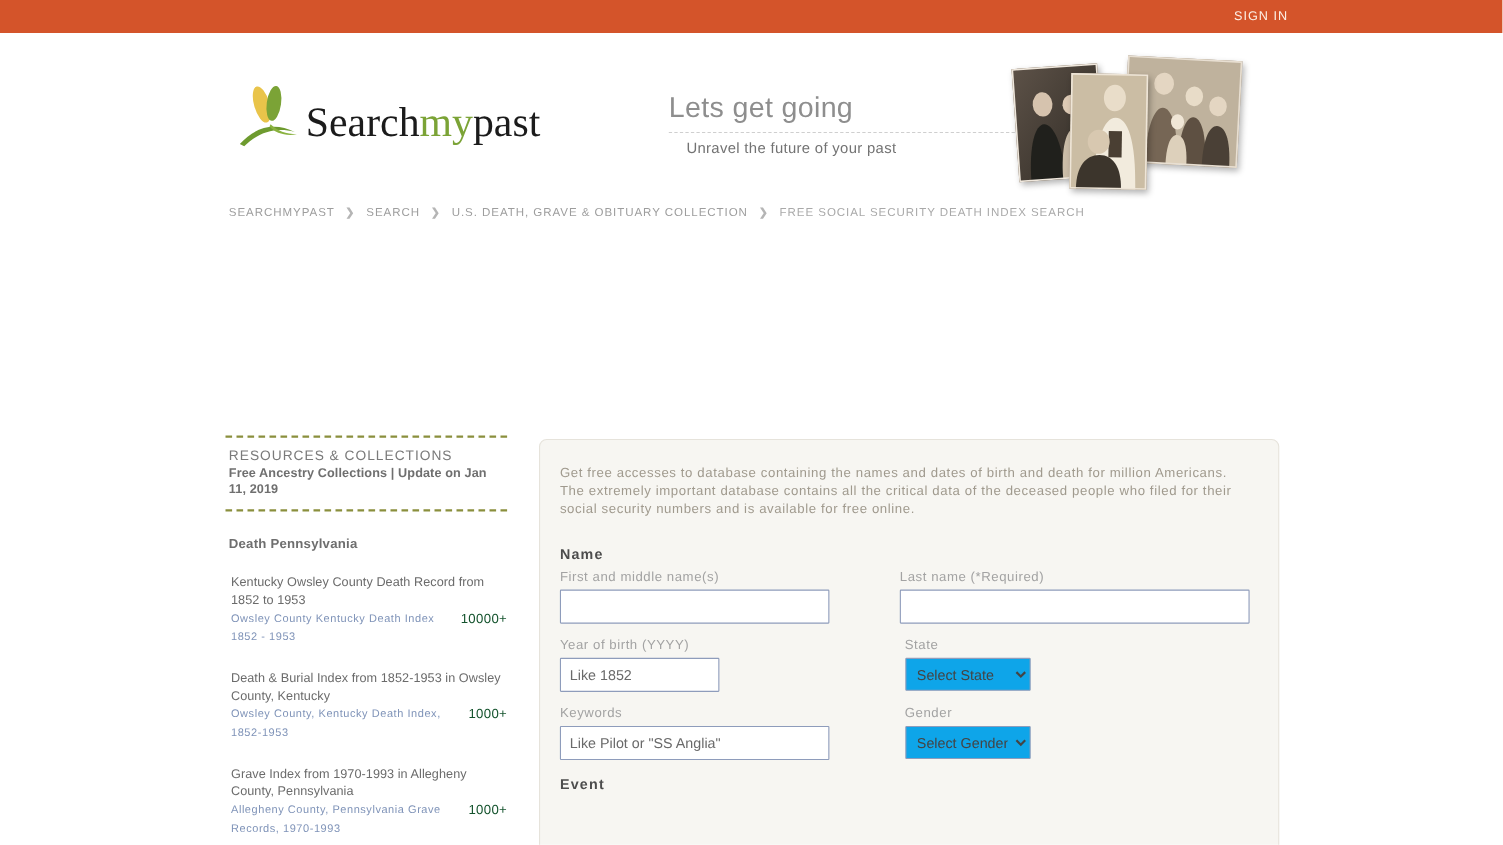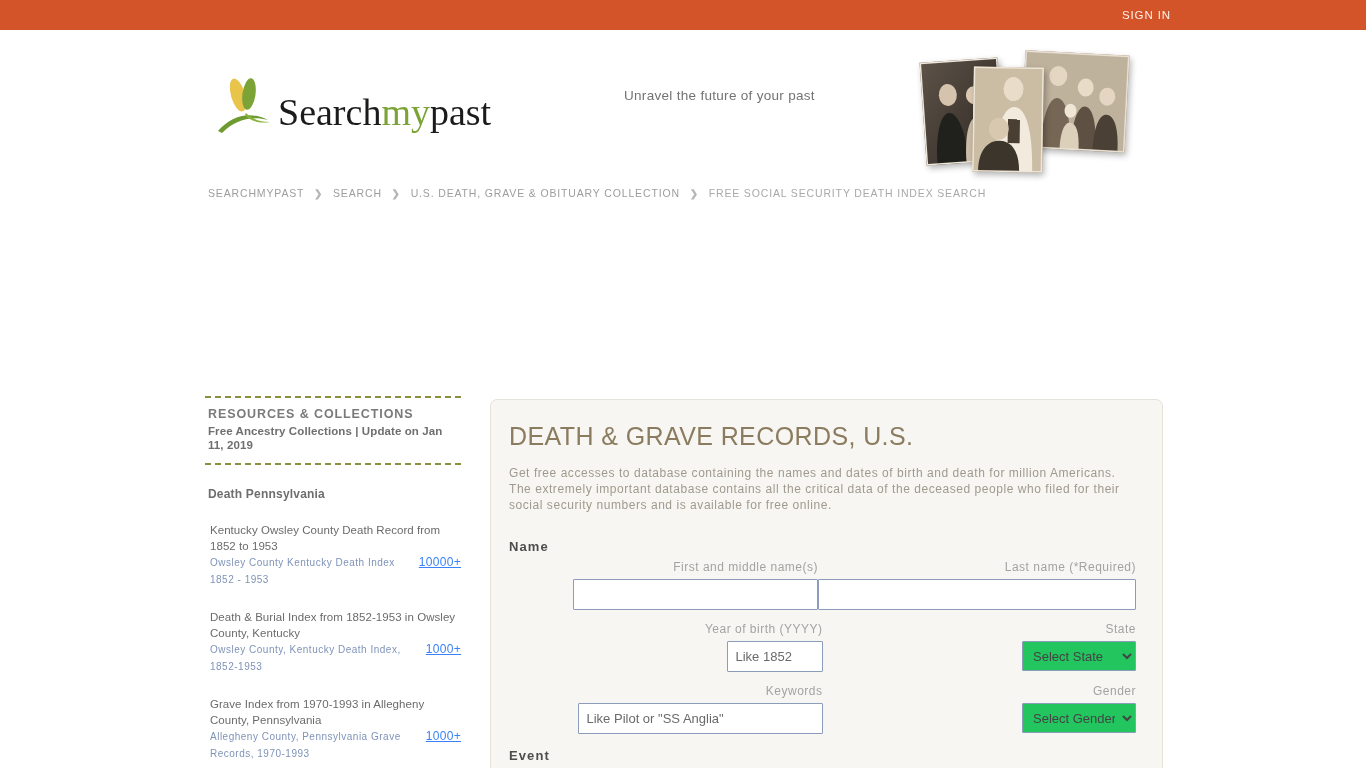--- a/index.html
+++ b/index.html
@@ -108,21 +108,21 @@
     position: absolute;
     left: 205px; top: 216px;
     width: 256px;
   }
   .side-head {
     border-top: 2px dashed #8a8f3d;
     border-bottom: 2px dashed #8a8f3d;
     padding: 9px 0 11px 3px;
   }
   .side-head .t1 {
-    font-size: 12.5px; font-weight: bold; color: #7a7a7a;
+    font-size: 12.5px; font-weight: normal; color: #7a7a7a;
     letter-spacing: 0.9px; margin-bottom: 3px;
   }
   .side-head .t2 {
     font-size: 11.5px; font-weight: bold; color: #6f6f6f;
     line-height: 14px; letter-spacing: 0.1px;
   }
   .side-section-title {
     margin-top: 22px; margin-left: 3px;
     font-size: 12px; font-weight: bold; color: #6e6e6e;
     letter-spacing: 0.2px;
@@ -132,22 +132,22 @@
     font-size: 11.5px; color: #6b6b6b; line-height: 15.5px;
     font-family: "Liberation Sans Narrow", "Liberation Sans", sans-serif;
     letter-spacing: 0.05px;
   }
   .coll-link-row { display: flex; align-items: flex-start; justify-content: space-between; }
   .coll-link {
     font-size: 10px; color: #7f93b8; line-height: 17px;
     letter-spacing: 0.5px; cursor: pointer; flex: 1; padding-right: 6px;
   }
   .coll-count {
-    font-size: 12px; color: #3b82f6; white-space: nowrap;
-    letter-spacing: 0.3px; padding-top: 1px; text-decoration: underline;
+    font-size: 12px; color: #14532d; white-space: nowrap;
+    letter-spacing: 0.3px; padding-top: 1px;
   }
 
   
   .panel {
     position: absolute;
     left: 490px; top: 219px;
     width: 673px; min-height: 560px;
     background: #f7f6f2;
     border: 1px solid #e6e3db;
     border-radius: 7px;
@@ -168,49 +168,49 @@
     line-height: 16px;
     letter-spacing: 0.55px;
     width: 626px;
     font-family: "Liberation Sans Narrow", "Liberation Sans", sans-serif;
   }
 
   .group-title {
     font-size: 13px; font-weight: bold; color: #4d4d4d;
     letter-spacing: 1.1px; margin-bottom: 6px;
   }
-  .fld { display: flex; flex-direction: column; align-items: flex-end; }
+  .fld { display: flex; flex-direction: column; }
 
   .fld label {
     font-size: 12px; color: #a3a3a3; letter-spacing: 0.5px;
     margin-bottom: 5px;
     font-family: "Liberation Sans Narrow", "Liberation Sans", sans-serif;
   }
   input[type="text"] {
     height: 31px;
     border: 1px solid #8e9cbb;
     background: #ffffff;
     font-size: 13px;
     color: #555;
     padding: 0 8px;
     border-radius: 1px;
     outline: none;
     font-family: "Liberation Sans", sans-serif;
   }
   input[type="text"]::placeholder { color: #6a6a6a; }
   input.wide-l { width: 245px; }
   input.wide-r { width: 318px; }
-  input.small  { width: 96px; }
+  input.small  { width: 145px; }
   input.mid    { width: 245px; }
 
   select {
     height: 30px;
     width: 114px;
     border: 1px solid #8e9cbb;
-    background: #22c55e;
+    background: #0ea5e9;
     font-size: 13px;
     color: #444;
     padding: 0 4px 0 6px;
     border-radius: 1px;
     outline: none;
     font-family: "Liberation Sans", sans-serif;
   }
 
   .row2 { display: flex; margin-bottom: 12px; }
   .row2 .left  { width: 318px; }
@@ -236,20 +236,21 @@
         <path d="M2 56 C16 40 34 36 52 45 C34 40 18 46 6 58 Z" fill="#6e9b2f"></path>
         <path d="M30 38 C36 44 44 47 54 47 C44 49 34 46 29 40 Z" fill="#8ab23f"></path>
       </svg>
     </div>
     <div class="logo-text">
       <span class="t-search">Search</span><span class="t-my">my</span><span class="t-past">past</span>
     </div>
   </div>
 
   <div class="tagline">
+    <h2>Lets get going</h2>
     <p>Unravel the future of your past</p>
   </div>
 
   <div class="collage">
     <div class="photo p1">
       <svg class="ph-inner" viewBox="0 0 78 103" preserveAspectRatio="none">
         <defs>
           <linearGradient id="g1" x1="0" y1="0" x2="1" y2="1">
             <stop offset="0%" stop-color="#5d5248"></stop>
               <stop offset="100%" stop-color="#2e2923"></stop>
@@ -331,21 +332,20 @@
       <div class="coll-desc">Grave Index from 1970-1993 in Allegheny County, Pennsylvania</div>
       <div class="coll-link-row">
         <div class="coll-link">Allegheny County, Pennsylvania Grave Records, 1970-1993</div>
         <div class="coll-count">1000+</div>
       </div>
     </div>
 
   </div>
 
   <div class="panel">
-    <h1>DEATH &amp; GRAVE RECORDS, U.S.</h1>
     <p class="lede">Get free accesses to database containing the names and dates of birth and death for million Americans. The extremely important database contains all the critical data of the deceased people who filed for their social security numbers and is available for free online.</p>
 
     <div class="group-title">Name</div>
 
     <div class="row2">
       <div class="left">
         <div class="fld">
           <label>First and middle name(s)</label>
           <input type="text" class="wide-l" value="" placeholder="" style="">
         </div>

